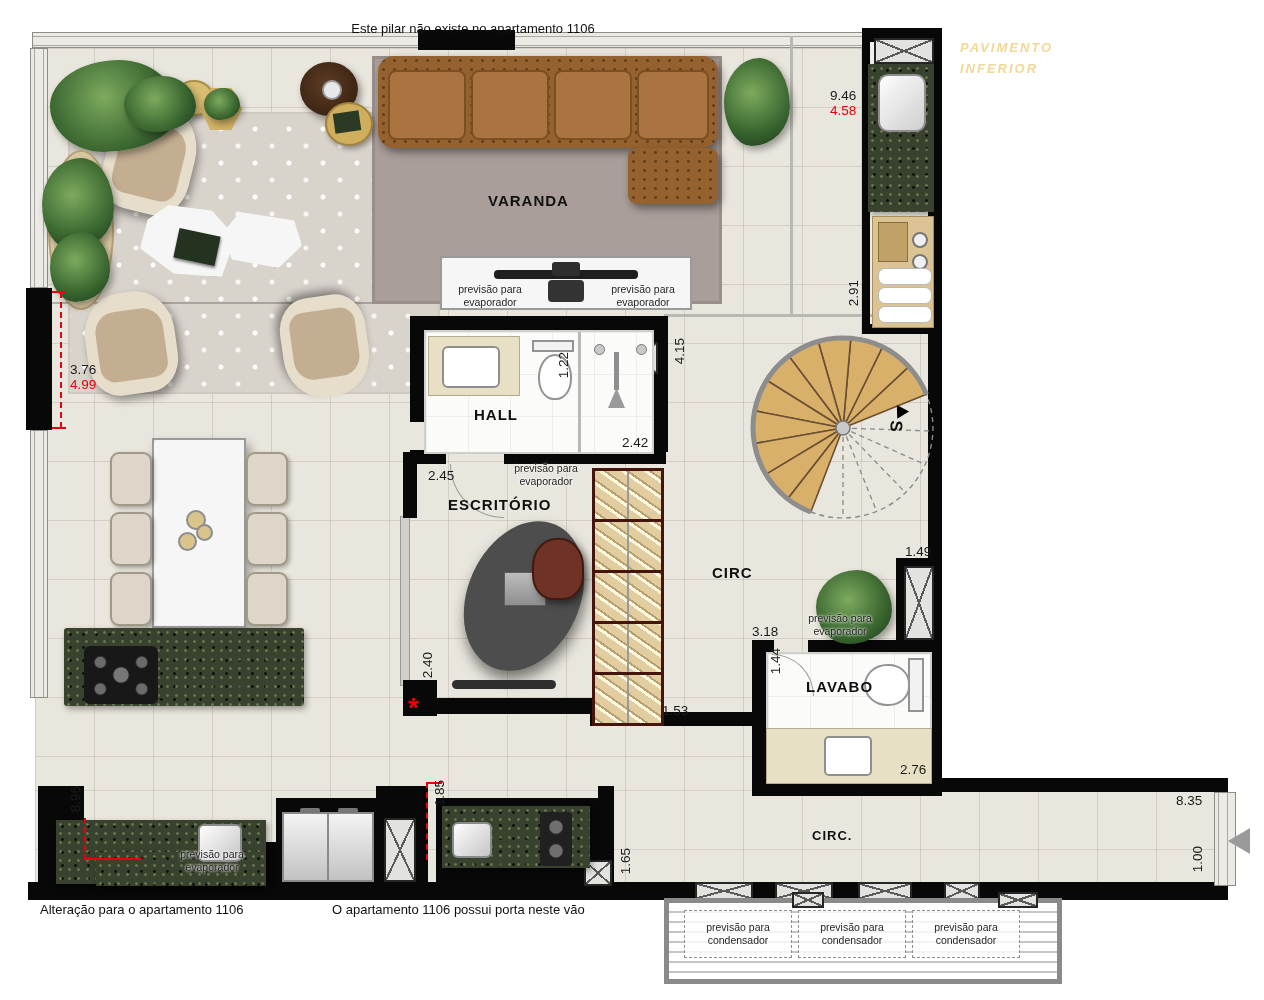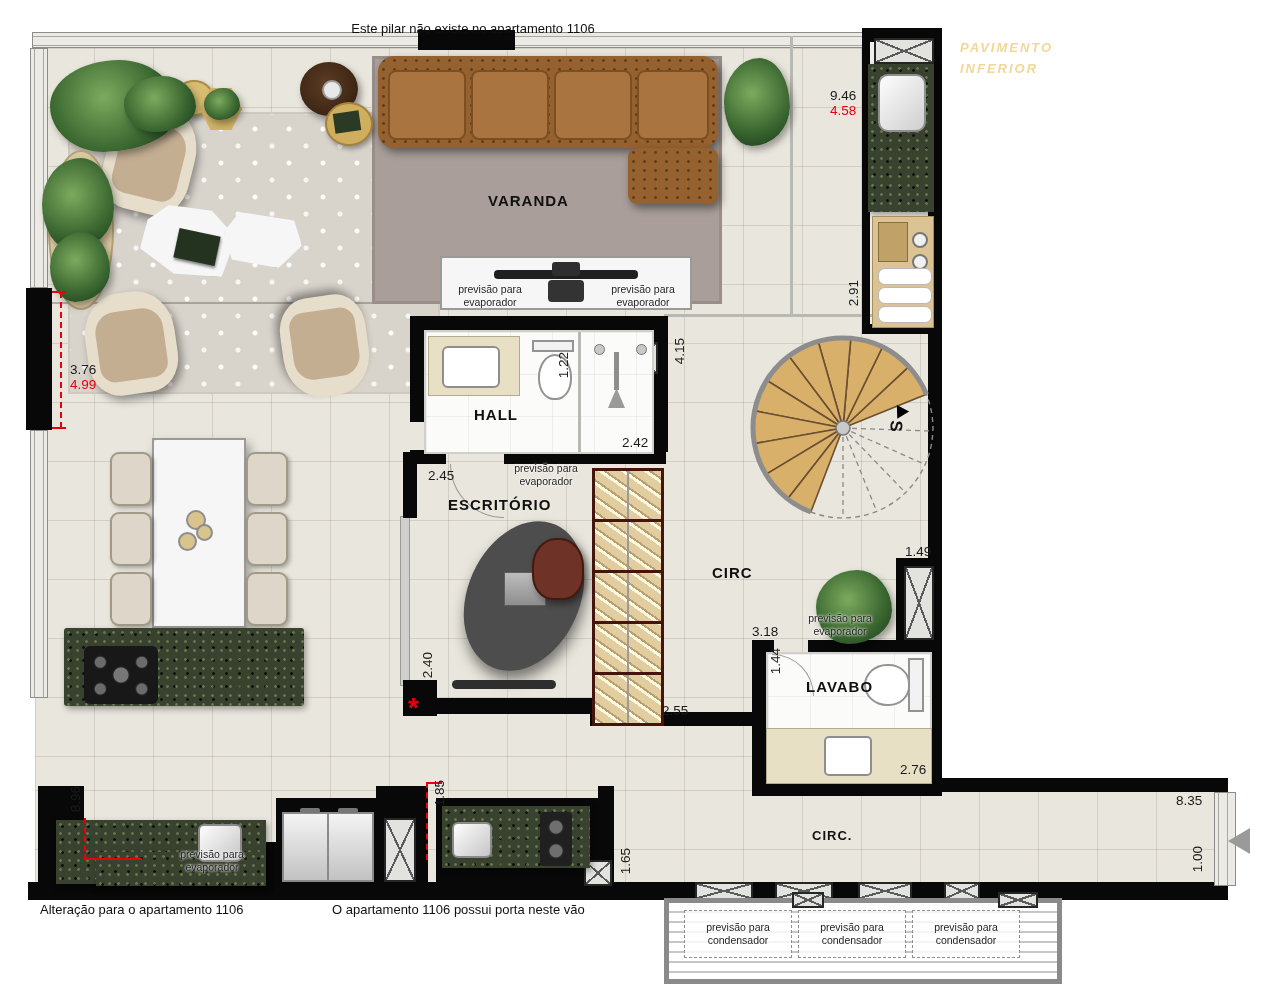--- a/index.html
+++ b/index.html
@@ -308,21 +308,21 @@
   <div class="dim" style="left:830px;top:88px">9.46</div>
   <div class="dim red" style="left:830px;top:103px">4.58</div>
   <div class="dim vert" style="left:846px;top:280px">2.91</div>
   <div class="dim" style="left:70px;top:362px">3.76</div>
   <div class="dim red" style="left:70px;top:377px">4.99</div>
   <div class="dim vert" style="left:672px;top:338px">4.15</div>
   <div class="dim vert" style="left:556px;top:352px">1.22</div>
   <div class="dim" style="left:622px;top:435px">2.42</div>
   <div class="dim" style="left:428px;top:468px">2.45</div>
   <div class="dim vert" style="left:420px;top:652px">2.40</div>
-  <div class="dim" style="left:662px;top:703px">2.55</div>
+  <div class="dim" style="left:662px;top:703px">1.53</div>
   <div class="dim" style="left:752px;top:624px">3.18</div>
   <div class="dim vert" style="left:768px;top:648px">1.44</div>
   <div class="dim" style="left:905px;top:544px">1.49</div>
   <div class="dim" style="left:900px;top:762px">2.76</div>
   <div class="dim vert" style="left:68px;top:786px">8.96</div>
   <div class="dim vert" style="left:432px;top:780px">1.85</div>
   <div class="dim vert" style="left:618px;top:848px">1.65</div>
   <div class="dim" style="left:1176px;top:793px">8.35</div>
   <div class="dim vert" style="left:1190px;top:846px">1.00</div>
 

